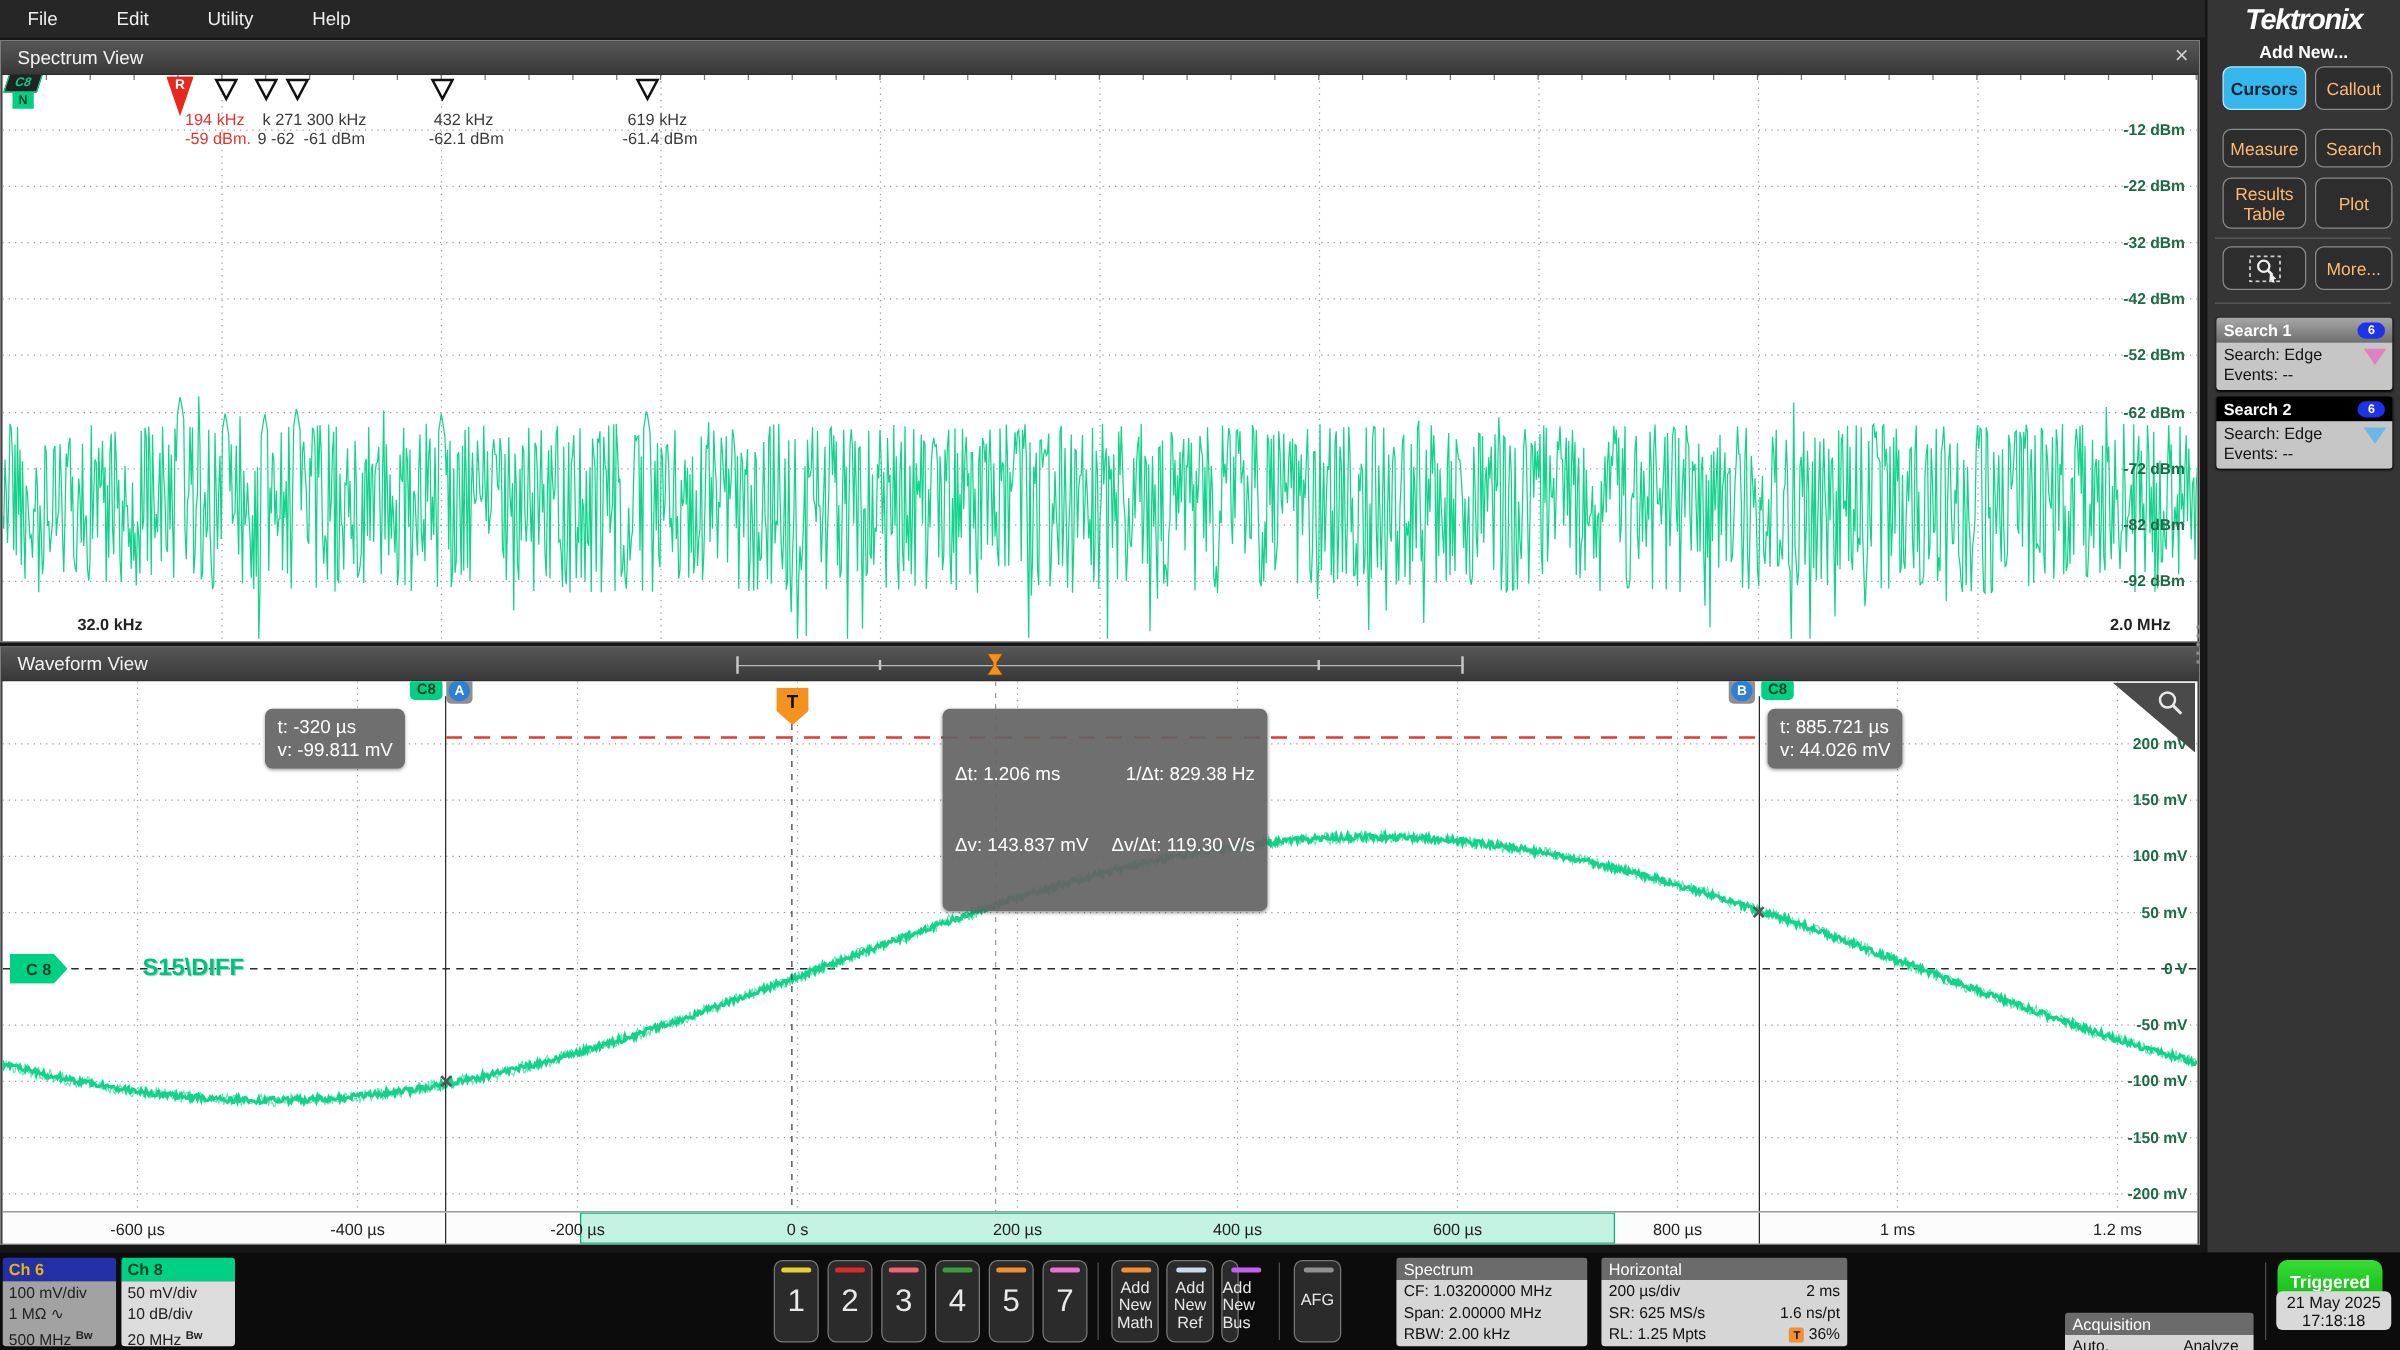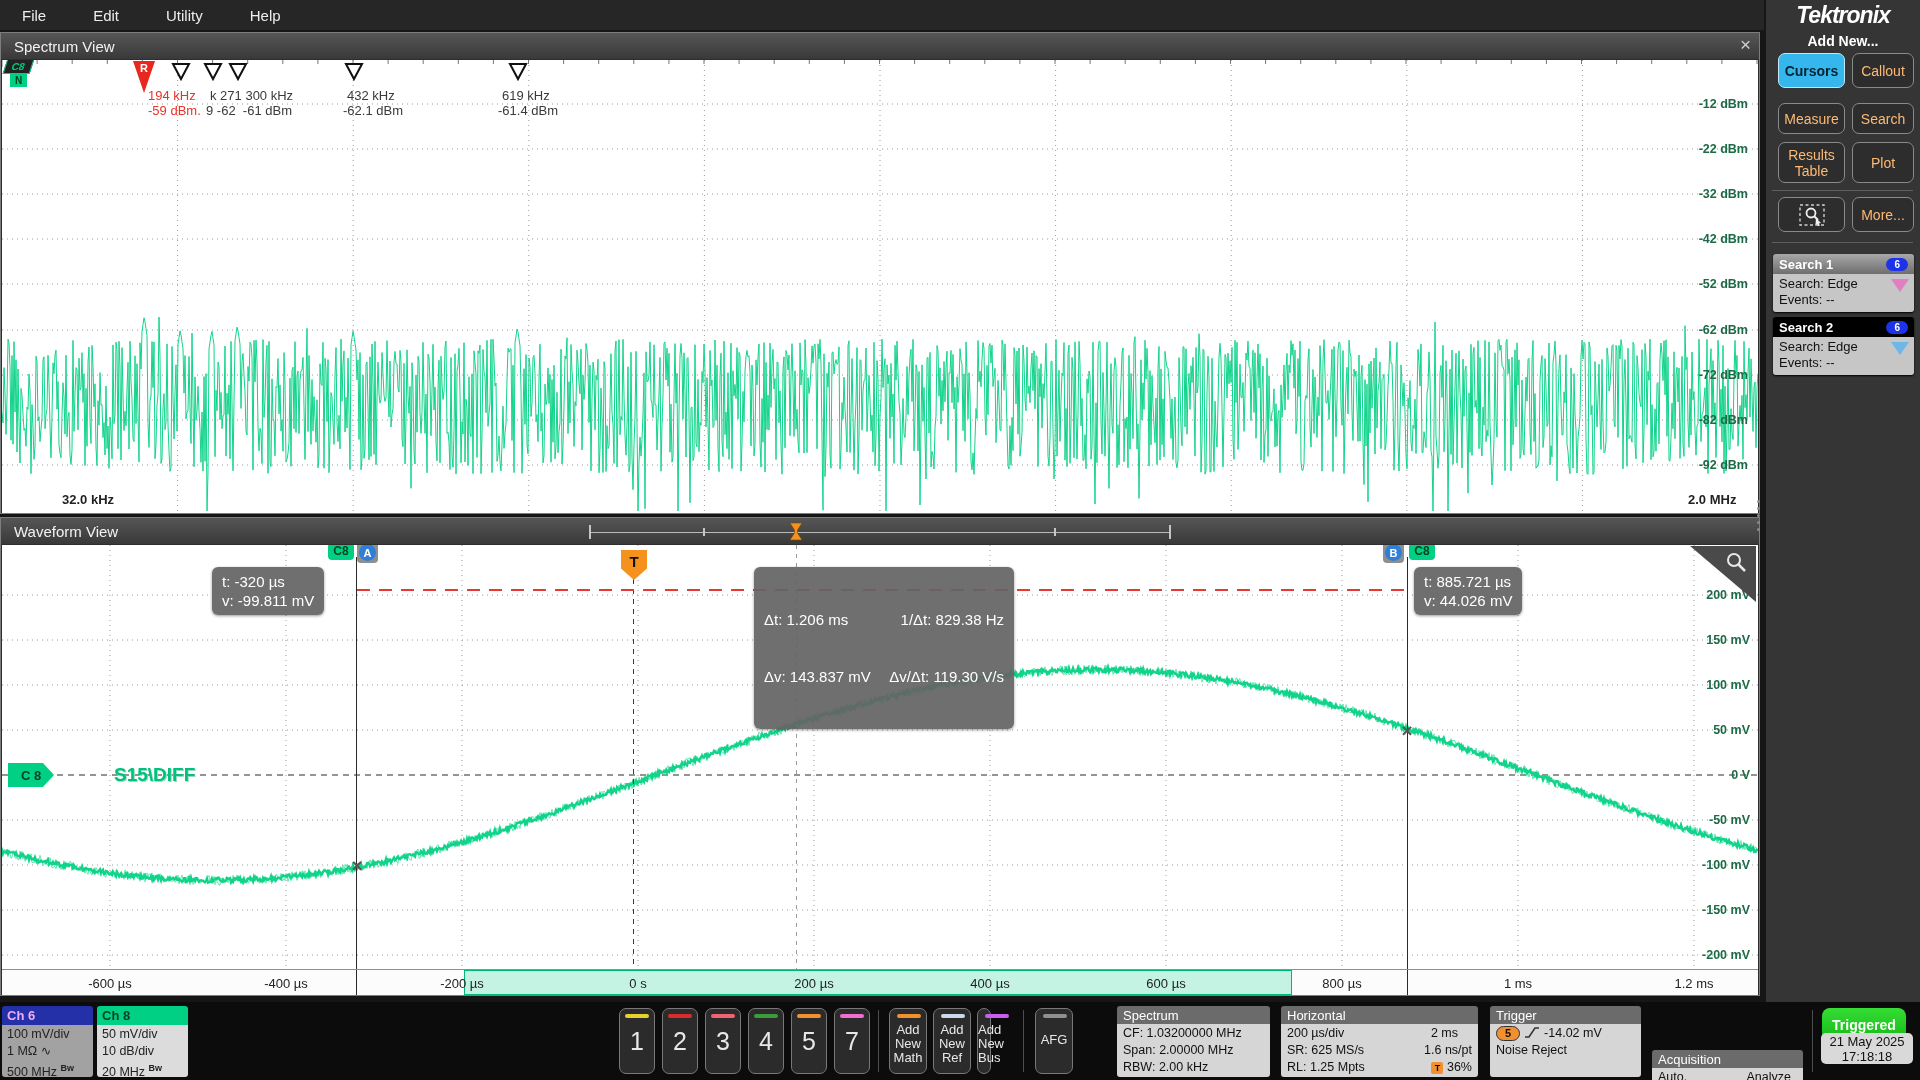--- a/index.html
+++ b/index.html
@@ -67,21 +67,21 @@
   .scard .hd{height:20px;color:#fff;font-size:13px;font-weight:bold;display:flex;align-items:center;
              padding:0 6px;justify-content:space-between;}
   .scard .bd{background:#c6c6c6;color:#111;font-size:13px;padding:2px 6px 4px;line-height:16px;position:relative;}
   .pill{background:#1d33e8;border-radius:8px;color:#fff;font-size:10px;font-weight:bold;
         padding:1px 8px;line-height:11px;}
   .tri-dn{position:absolute;right:5px;top:5px;width:0;height:0;border-left:9px solid transparent;
           border-right:9px solid transparent;border-top:13px solid #e07fc2;}
   
   #status-bar{position:absolute;left:0;top:1002px;width:1920px;height:78px;background:#0c0c0c;}
   .chcard{position:absolute;top:4px;width:91px;height:71px;border-radius:3px;overflow:hidden;font-size:12.5px;}
-  .chcard .hd{height:19px;color:#f0abfc;font-weight:bold;font-size:13px;padding-left:5px;display:flex;align-items:center;}
+  .chcard .hd{height:19px;color:#eab308;font-weight:bold;font-size:13px;padding-left:5px;display:flex;align-items:center;}
   .chcard .bd{height:52px;padding:1px 5px 0;line-height:17px;color:#222;}
   .bw{font-size:9px;font-weight:bold;vertical-align:super;}
   .chbtn{position:absolute;top:6px;width:36px;height:66px;background:#2b2b2b;border:1px solid #787878;
          border-radius:7px;box-sizing:border-box;color:#e8e8e8;}
   .chbtn .stripe{position:absolute;left:5px;top:5px;width:24px;height:4px;border-radius:2px;}
   .chbtn .num{position:absolute;left:0;top:18px;width:100%;text-align:center;font-size:25px;}
   .chbtn .small{position:absolute;left:0;top:14px;width:100%;text-align:center;font-size:13px;line-height:14px;}
   .vdiv{position:absolute;top:8px;width:1px;height:62px;background:#4d4d4d;}
   .ipanel{position:absolute;top:4px;height:71px;border-radius:3px;overflow:hidden;font-size:12.5px;}
   .ipanel .hd{height:18px;background:#6b6b6b;color:#fff;font-size:13px;padding-left:6px;display:flex;align-items:center;}
@@ -474,44 +474,33 @@
         <div>Span: 2.00000 MHz</div>
         <div>RBW: 2.00 kHz</div>
       </div>
     </div>
 
     <div class="ipanel" style="left:1281px;width:197px;">
       <div class="hd">Horizontal</div>
       <div class="bd">
         <div class="row2">
             <span>200 µs/div</span>
-            <span style="margin-right:14px;text-align:center;">2 ms</span>
+            <span style="text-align:center;">2 ms</span>
           </div>
         <div class="row2">
             <span>SR: 625 MS/s</span>
             <span>1.6 ns/pt</span>
           </div>
         <div class="row2">
             <span>RL: 1.25 Mpts</span>
             <span><span class="ticon">T</span> <span>36%</span></span>
           </div>
       </div>
     </div>
 
-    <div class="ipanel" style="left:1490px;width:151px;">
-      <div class="hd">Trigger</div>
-      <div class="bd">
-        <div><span class="tpill">5</span>
-          <svg width="17" height="14" style="vertical-align:-2px;">
-              <path d="M1,12 H5 L11,3 H15" fill="none" stroke="#333" stroke-width="1.6"></path>
-            </svg>
-          <span>-14.02 mV</span></div>
-        <div>Noise Reject</div>
-      </div>
-    </div>
 
     <div class="ipanel" style="left:1652px;width:151px;margin-top:44px;">
       <div class="hd">Acquisition</div>
       <div class="bd">
         <div class="row2">
             <span>Auto,</span>
             <span style="margin-right:6px;">Analyze</span>
           </div>
         <div>Sample: 12 bits</div>
         <div>6.233 kAcqs</div>

